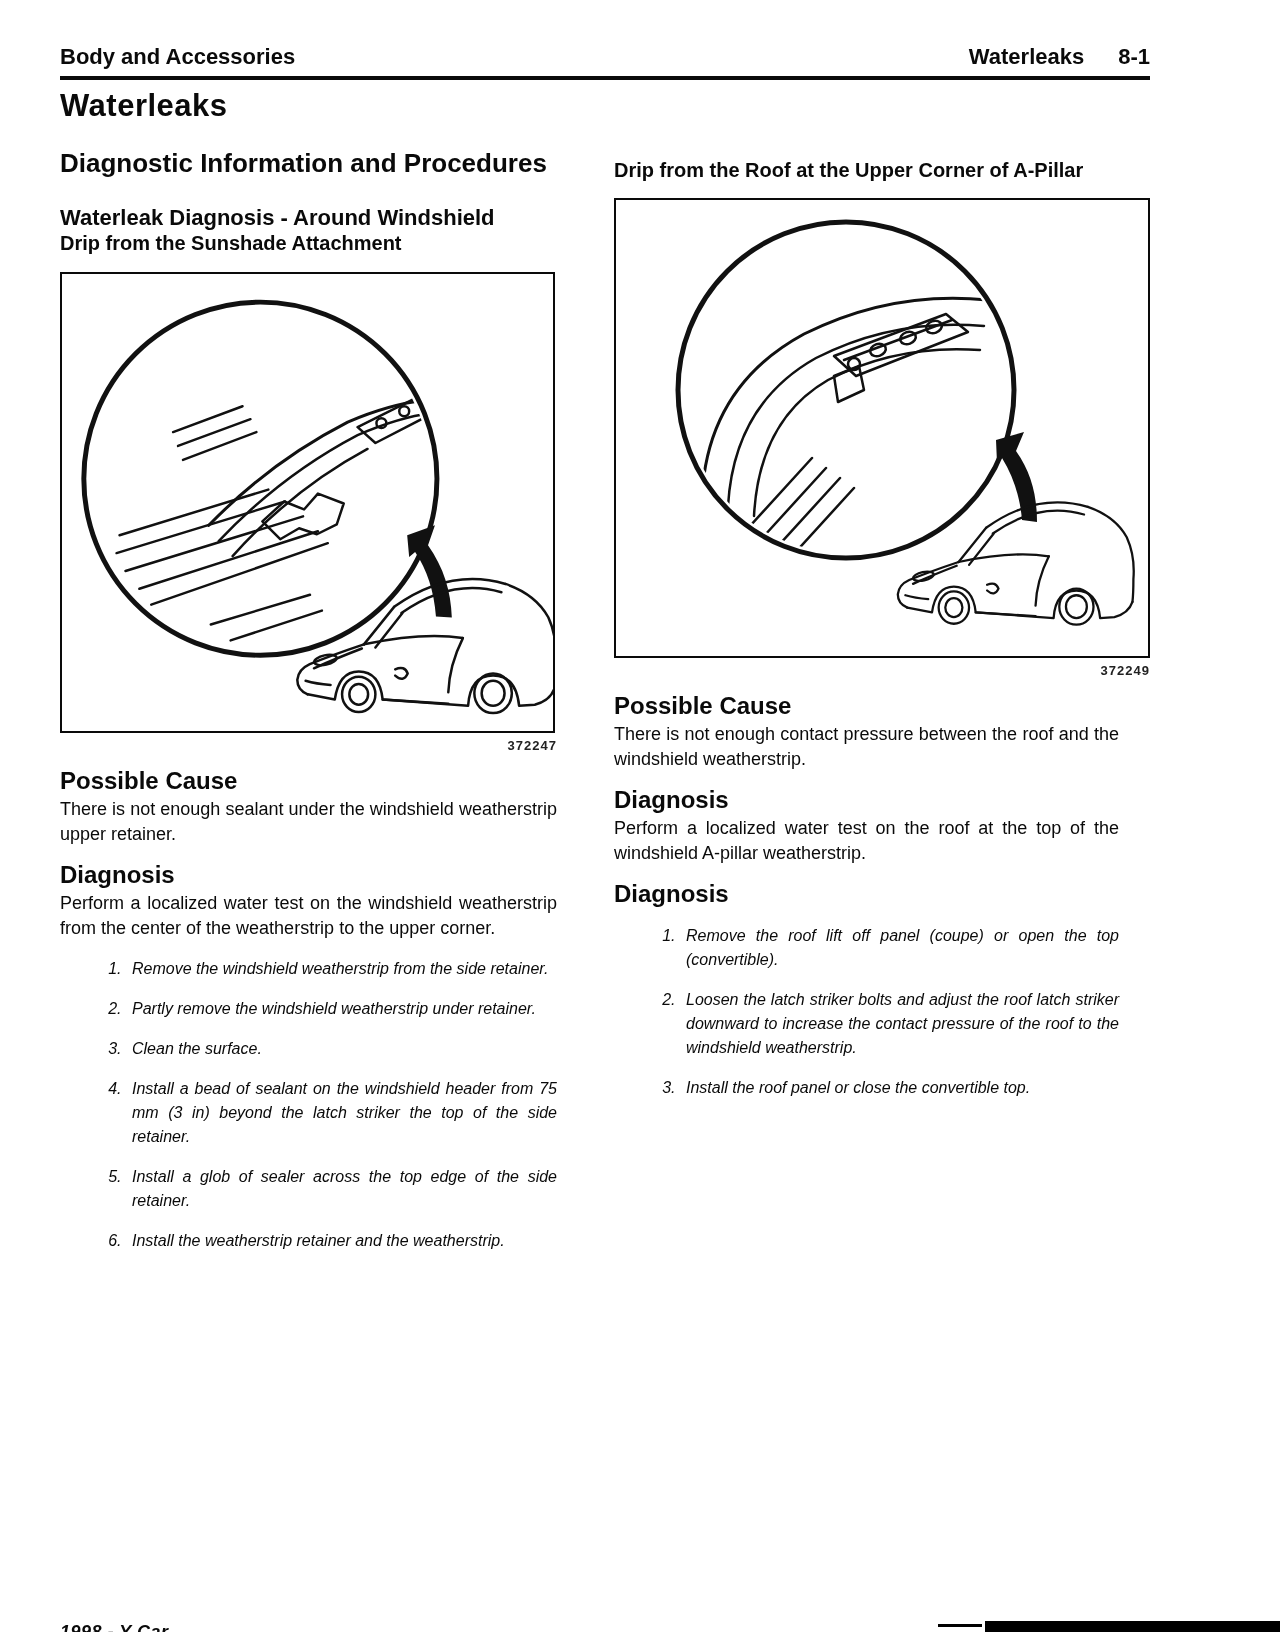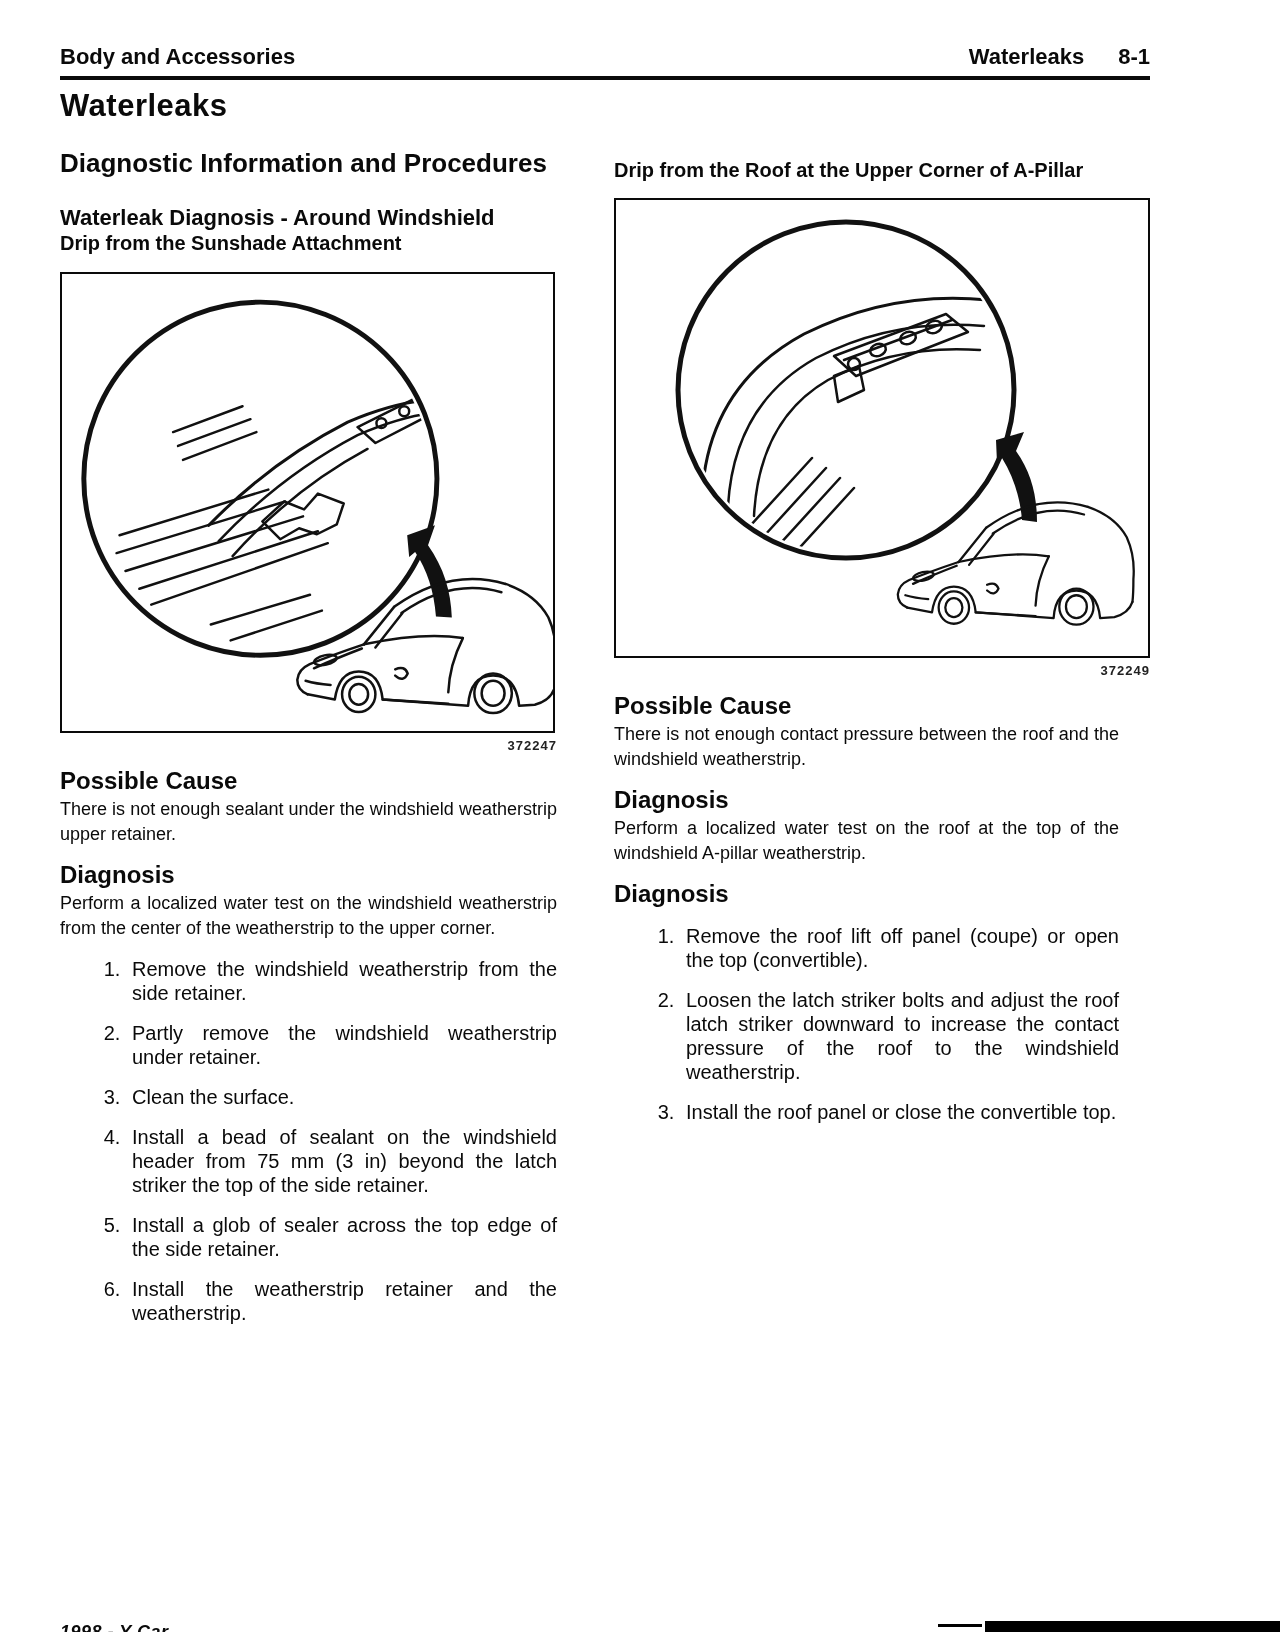--- a/index.html
+++ b/index.html
@@ -88,25 +88,26 @@
     line-height: 25px;
     text-align: justify;
     margin-top: 2px;
   }
   .col-right p.body, .col-right h5.label, .col-right ol { width: 505px; }
   ol.steps {
     margin-top: 16px;
     padding-left: 66px;
   }
   ol.steps li {
-    font-size: 20px;
+    font-size: 16px;
     line-height: 24px;
     text-align: justify;
     margin-bottom: 16px;
     padding-left: 6px;
+    font-style: italic;
   }
   
   .footer {
     position: absolute;
     left: 60px; top: 1622px;
     font-size: 18px;
     font-weight: 700;
     font-style: italic;
     letter-spacing: 0.5px;
   }

